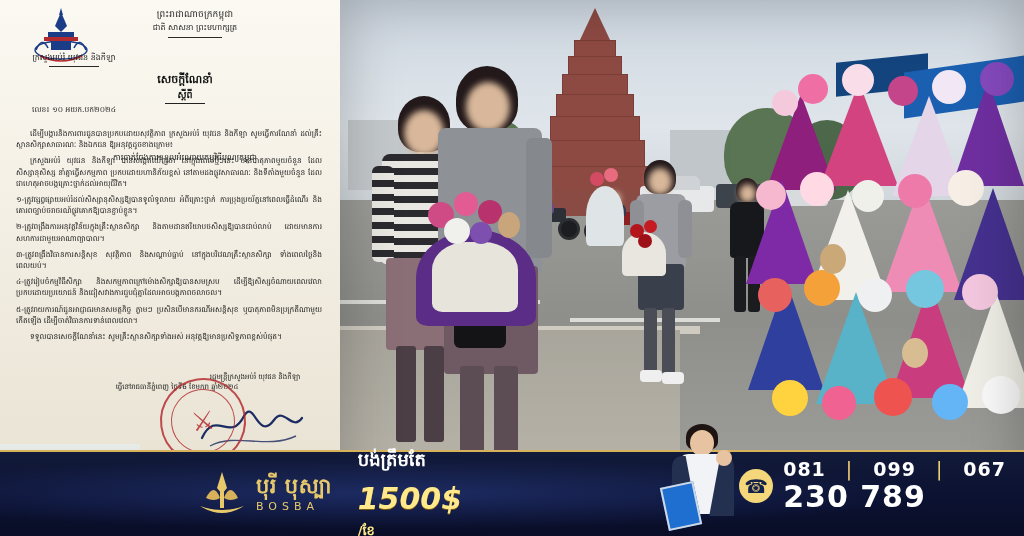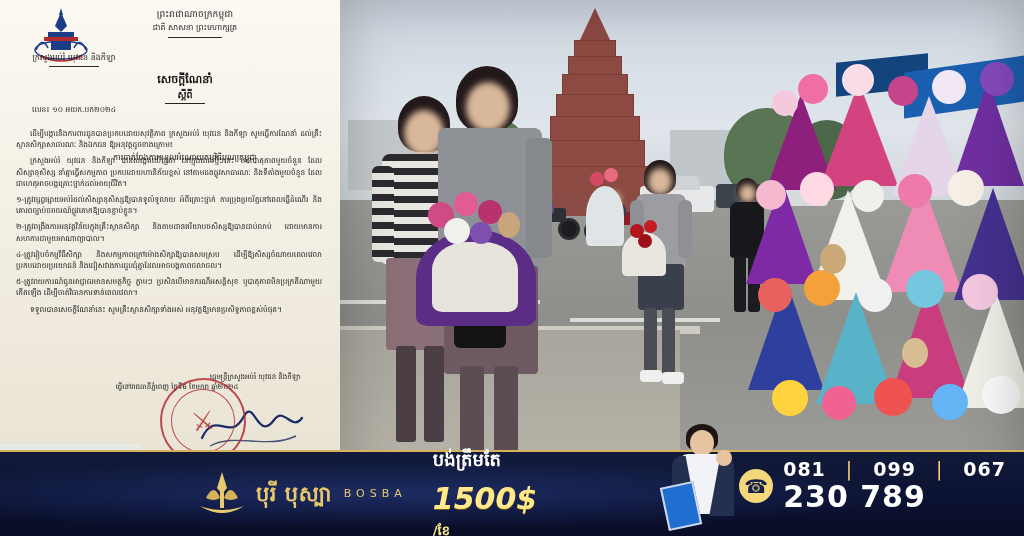--- a/index.html
+++ b/index.html
@@ -128,21 +128,21 @@
     display:flex;align-items:center;
   }
   #banner:before{
     content:"";position:absolute;left:0;top:0;width:1024px;height:84px;
     background:radial-gradient(ellipse at 38% 50%, rgba(60,90,190,.35), rgba(0,0,0,0) 60%);
     pointer-events:none;
   }
   .brand{position:relative;display:flex;align-items:center;gap:8px;margin-left:196px;}
   .brand .logo{width:52px;height:52px;position:relative;}
   .brand .logo svg{width:52px;height:52px;}
-  .brand .names{display:flex;flex-direction:row;line-height:1;gap:12px;}
+  .brand .names{display:flex;flex-direction:column;line-height:1;}
   .brand .kh{color:#e7c96b;font-size:21px;font-weight:bold;letter-spacing:.5px;}
   .brand .en{color:#e7c96b;font-size:11px;letter-spacing:5px;margin-top:4px;}
   .promo{position:relative;margin-left:26px;display:flex;align-items:baseline;gap:6px;flex-direction:column;}
   .promo .kh{color:#ffffff;font-size:18px;font-weight:bold;}
   .promo .price{color:#ffe98a;font-size:30px;font-weight:bold;font-style:italic;text-shadow:0 1px 0 #7a5a10;}
   .promo .unit{color:#ffe98a;font-size:13px;font-weight:bold;}
   .phone{position:absolute;right:18px;top:8px;display:flex;align-items:center;gap:10px;}
   .phone .ic{width:34px;height:34px;border-radius:50%;background:#f4d77a;display:flex;align-items:center;justify-content:center;color:#13204a;font-size:19px;}
   .phone .nums{display:flex;flex-direction:column;line-height:1;}
   .phone .top{color:#ffffff;font-size:19px;font-weight:bold;letter-spacing:1px;display:flex;gap:20px;}
@@ -202,20 +202,21 @@
       <div class="t2">ស្តីពី</div>
       <div class="rule"></div>
       <div class="t3">ការចាត់ចែងការទទួលអំណោយកម្មវិធីបុណ្យកម្ពុជា</div>
     </div>
 
     <div class="body-text">
       <p class="ind">ដើម្បីបង្ការនិងការពារជូនបានប្រកបដោយសុវត្ថិភាព ក្រសួងអប់រំ យុវជន និងកីឡា សូមធ្វើការណែនាំ ដល់គ្រឹះស្ថានសិក្សាសាធារណៈ និងឯកជន ឱ្យអនុវត្តដូចខាងក្រោម៖</p>
       <p class="ind">ក្រសួងអប់រំ យុវជន និងកីឡា បានសង្កេតឃើញថា នៅក្នុងពេលថ្មីៗនេះ មានបាតុភាពមួយចំនួន ដែលសិស្សានុសិស្ស នាំគ្នាធ្វើសកម្មភាព ប្រកបដោយហានិភ័យខ្ពស់ នៅតាមដងផ្លូវសាធារណៈ និងទីតាំងមួយចំនួន ដែលជាហេតុអាចបង្កគ្រោះថ្នាក់ដល់អាយុជីវិត។</p>
       <p>១-ត្រូវផ្សព្វផ្សាយអប់រំដល់សិស្សានុសិស្សឱ្យបានទូលំទូលាយ អំពីគ្រោះថ្នាក់ ការប្រុងប្រយ័ត្ននៅពេលធ្វើដំណើរ និងគោរពច្បាប់ចរាចរណ៍ផ្លូវគោកឱ្យបានខ្ជាប់ខ្ជួន។</p>
       <p>២-ត្រូវពង្រឹងការអនុវត្តវិន័យក្នុងគ្រឹះស្ថានសិក្សា និងតាមដានឥរិយាបថសិស្សឱ្យបានជាប់លាប់ ដោយមានការសហការជាមួយអាណាព្យាបាល។</p>
+      <p>៣-ត្រូវពង្រឹងវិធានការសន្តិសុខ សុវត្ថិភាព និងសណ្តាប់ធ្នាប់ នៅក្នុងបរិវេណគ្រឹះស្ថានសិក្សា ទាំងពេលថ្ងៃនិងពេលយប់។</p>
       <p>៤-ត្រូវរៀបចំកម្មវិធីសិក្សា និងសកម្មភាពក្រៅម៉ោងសិក្សាឱ្យបានសមស្រប ដើម្បីឱ្យសិស្សចំណាយពេលវេលាប្រកបដោយប្រយោជន៍ និងជៀសវាងការជួបជុំគ្នាដែលអាចបង្កភាពចលាចល។</p>
       <p>៥-ត្រូវរាយការណ៍ជូនអាជ្ញាធរមានសមត្ថកិច្ច ភ្លាមៗ ប្រសិនបើមានករណីអសន្តិសុខ ឬបាតុភាពមិនប្រក្រតីណាមួយកើតឡើង ដើម្បីចាត់វិធានការទាន់ពេលវេលា។</p>
       <p class="ind">ទទួលបានសេចក្តីណែនាំនេះ សូមគ្រឹះស្ថានសិក្សាទាំងអស់ អនុវត្តឱ្យមានប្រសិទ្ធភាពខ្ពស់បំផុត។</p>
     </div>
 
     <div class="date-line">ធ្វើនៅរាជធានីភ្នំពេញ ថ្ងៃទី6 ខែមករា ឆ្នាំ២០២៤</div>
 
     <div class="sign-block">
       <div>រដ្ឋមន្ត្រីក្រសួងអប់រំ យុវជន និងកីឡា</div>
     </div>

